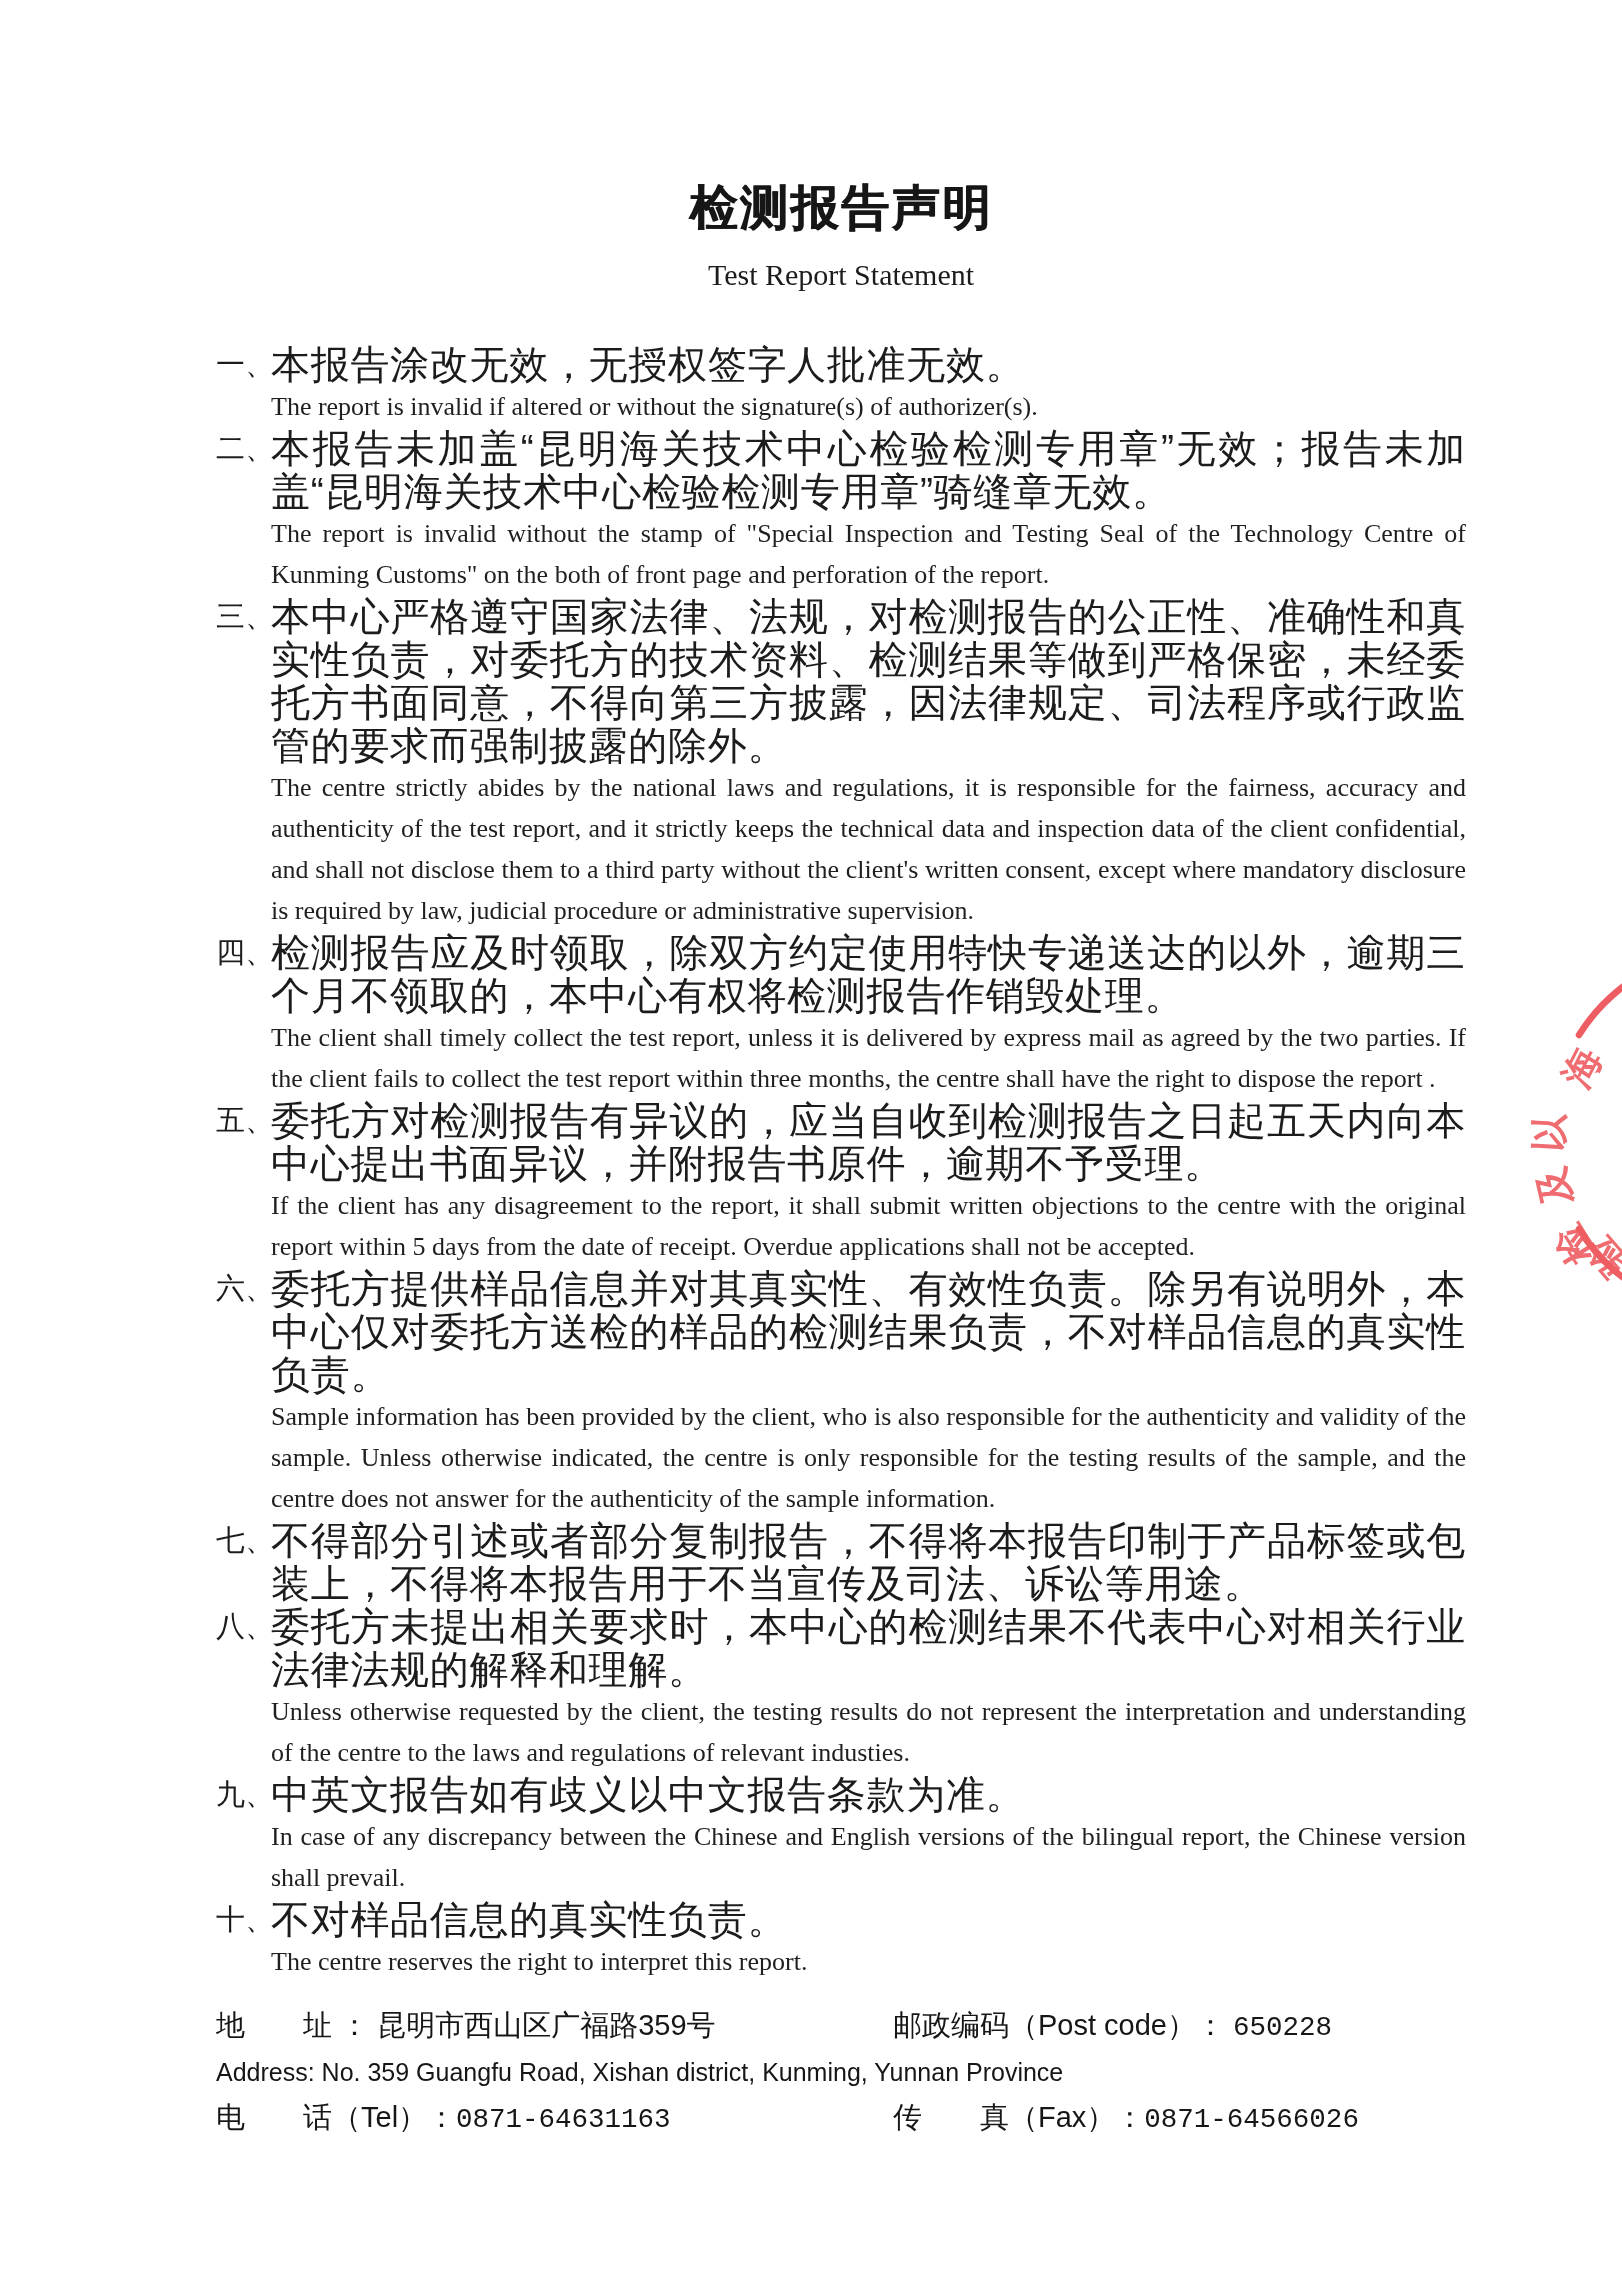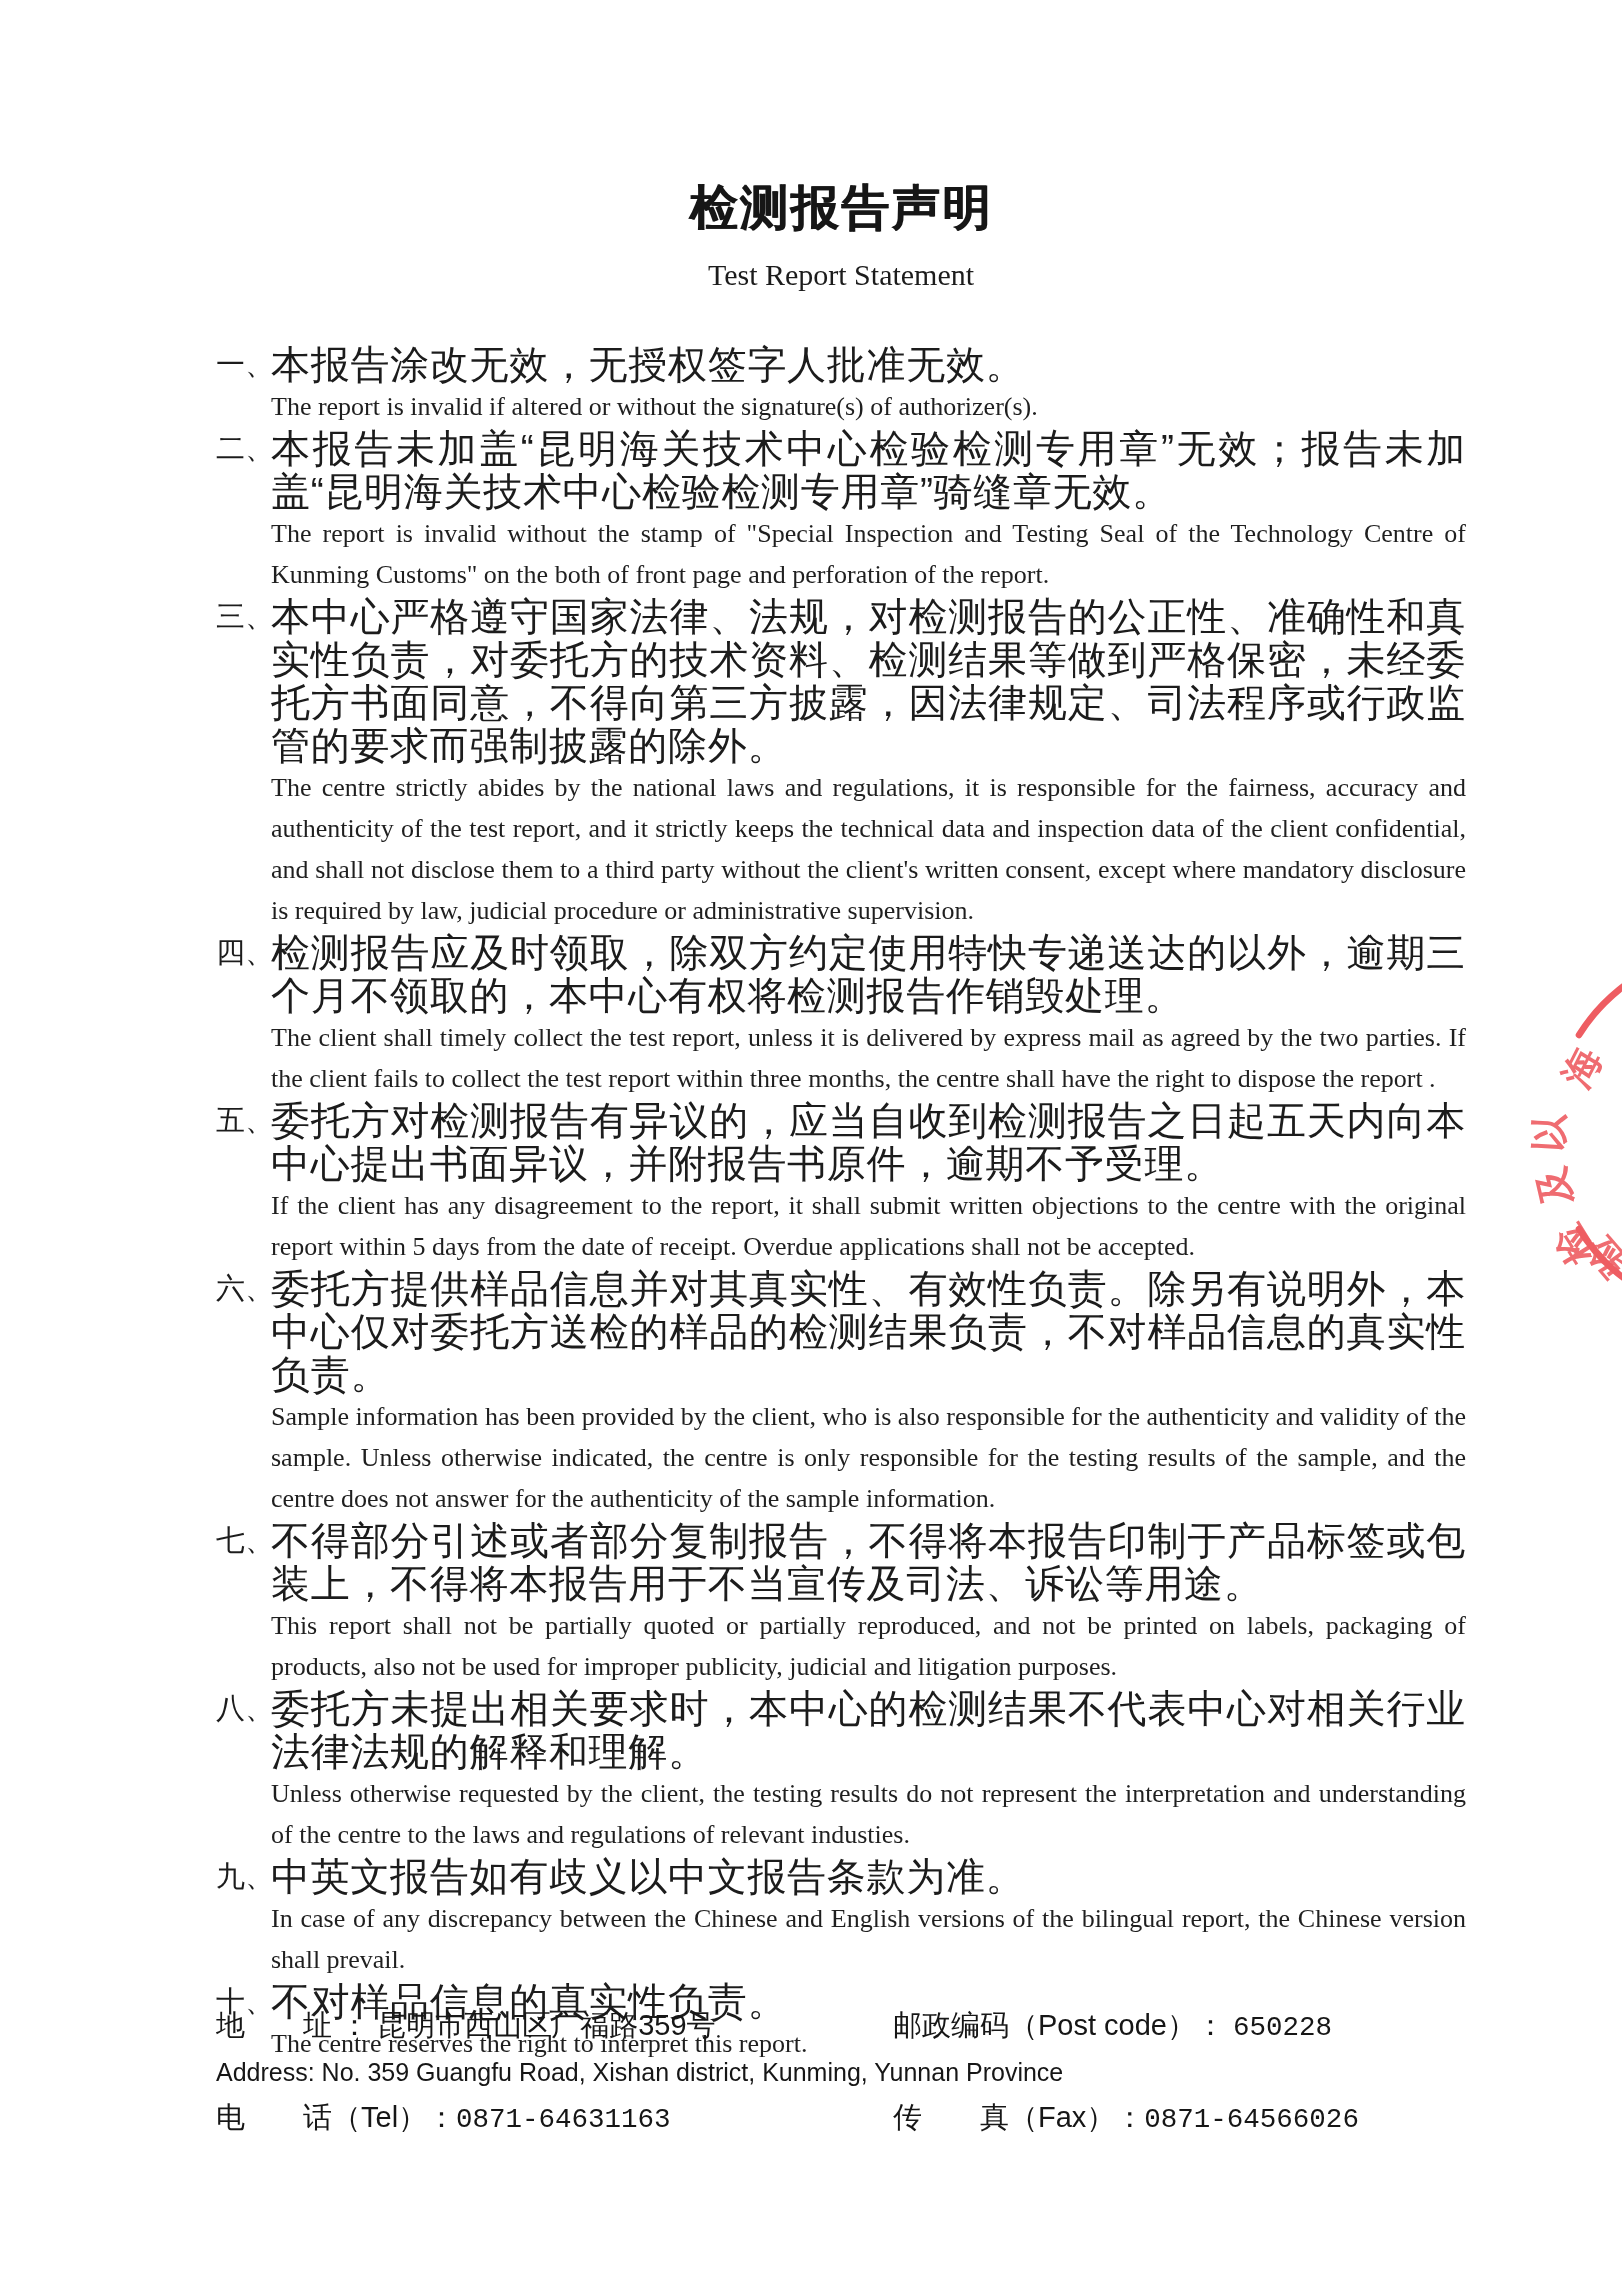--- a/index.html
+++ b/index.html
@@ -148,21 +148,20 @@
 
   <div class="item">
     <span class="num">六、</span>
     <p class="zh">委托方提供样品信息并对其真实性、有效性负责。除另有说明外，本中心仅对委托方送检的样品的检测结果负责，不对样品信息的真实性负责。</p>
     <p class="en">Sample information has been provided by the client, who is also responsible for the authenticity and validity of the sample. Unless otherwise indicated, the centre is only responsible for the testing results of the sample, and the centre does not answer for the authenticity of the sample information.</p>
   </div>
 
   <div class="item">
     <span class="num">七、</span>
     <p class="zh">不得部分引述或者部分复制报告，不得将本报告印制于产品标签或包装上，不得将本报告用于不当宣传及司法、诉讼等用途。</p>
-    <p class="en">This report shall not be partially quoted or partially reproduced, and not be printed on labels, packaging of products,  also not be used for improper publicity, judicial and litigation purposes.</p>
   </div>
 
   <div class="item">
     <span class="num">八、</span>
     <p class="zh">委托方未提出相关要求时，本中心的检测结果不代表中心对相关行业法律法规的解释和理解。</p>
     <p class="en">Unless otherwise requested by the client, the testing results do not represent the interpretation and understanding of the centre to the laws and regulations of relevant industies.</p>
   </div>
 
   <div class="item">
     <span class="num">九、</span>

